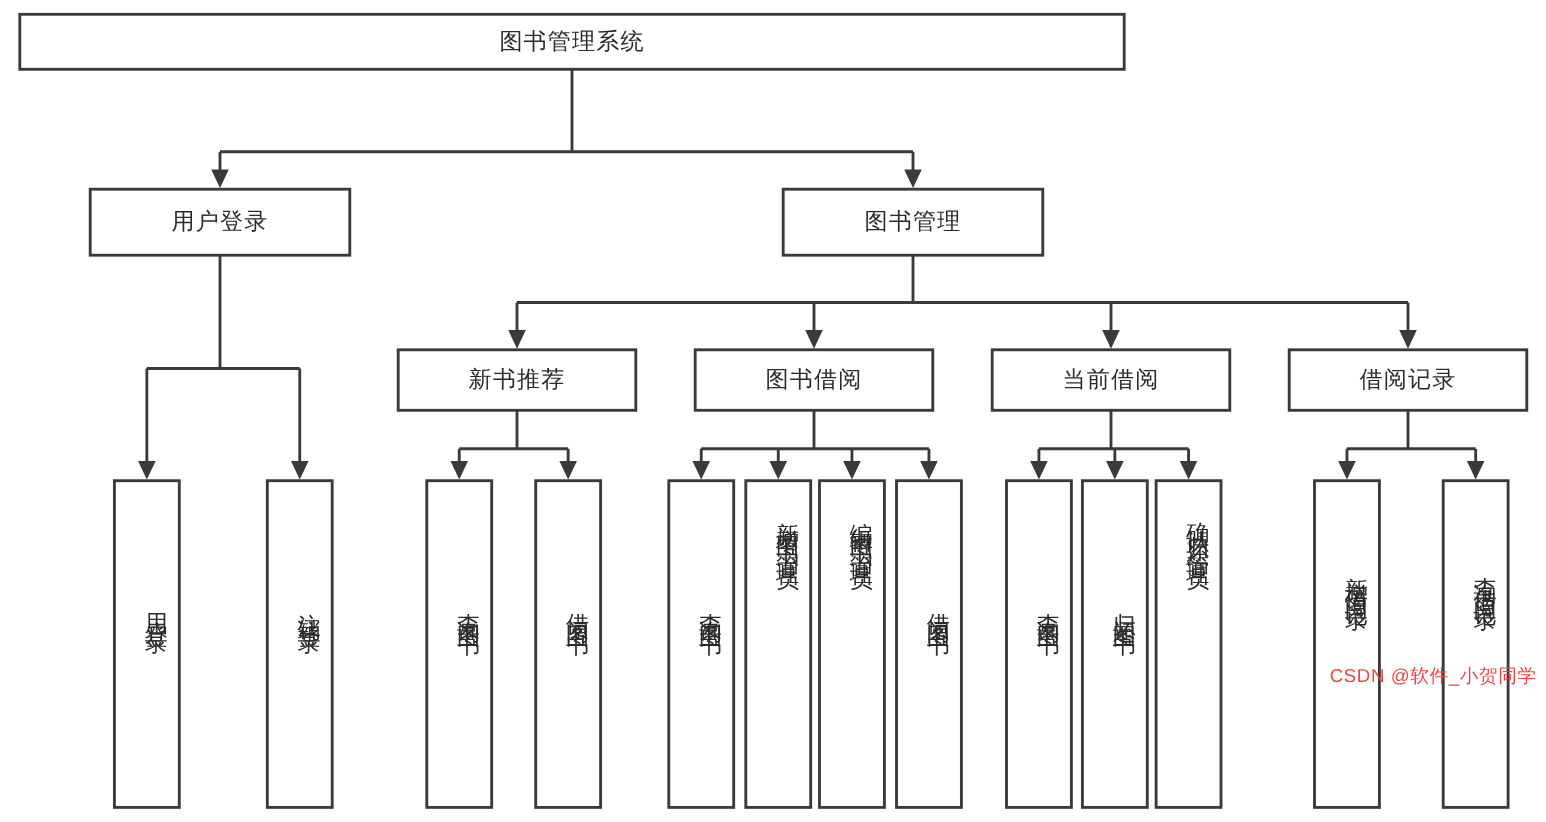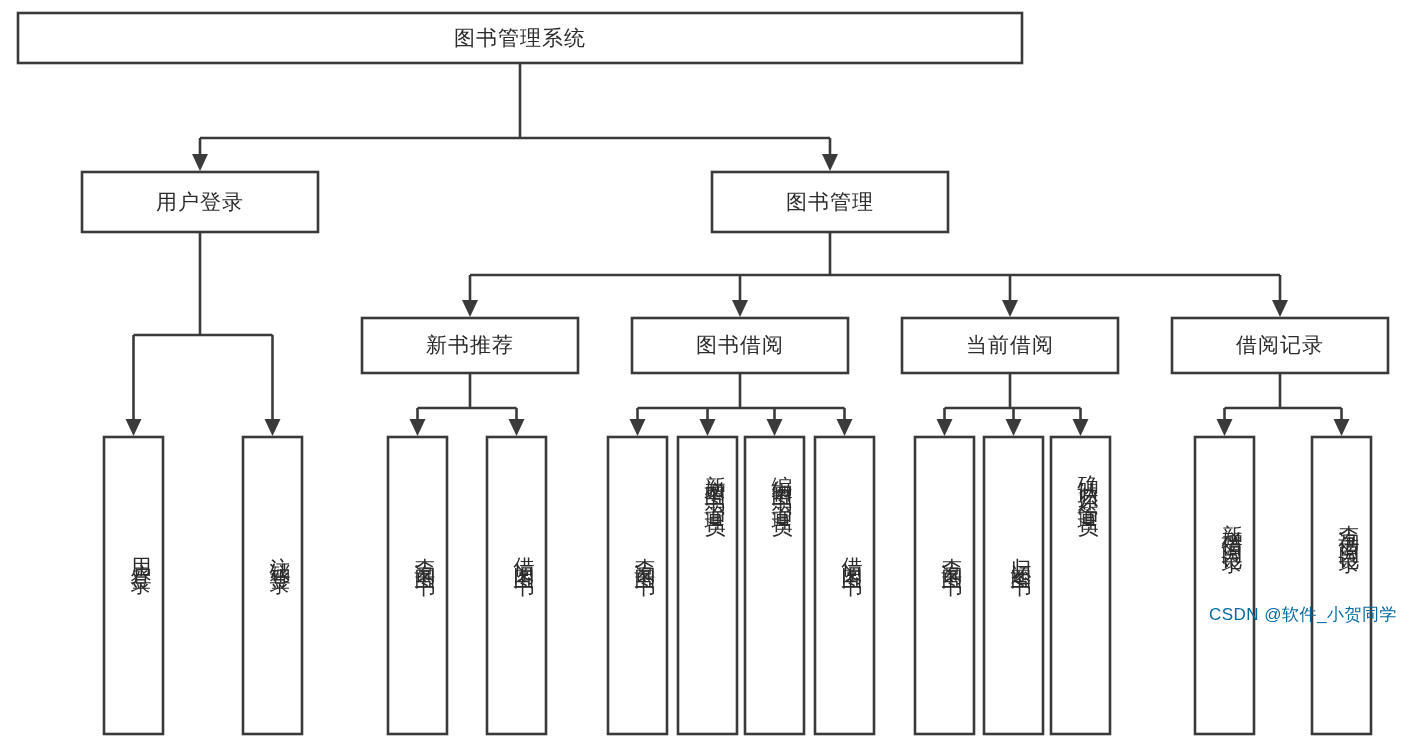--- a/index.html
+++ b/index.html
@@ -58,21 +58,21 @@
     writing-mode: vertical-rl;
     glyph-orientation-vertical: 0;
     white-space: pre;
   }
   .watermark {
     position: absolute;
     right: 8px;
     bottom: 4px;
     font-family: "Liberation Sans", "DejaVu Sans", sans-serif;
     font-size: 17px;
-    color: #0369a1;
+    color: #ef4444;
     letter-spacing: 0.5px;
     user-select: none;
     pointer-events: none;
   }
 </style>
 </head>
 <body>
 
 <div id="diagram-root">
   <svg class="diagram-canvas" id="diagram-canvas" viewBox="0 0 1405 747" xmlns="http://www.w3.org/2000/svg">

